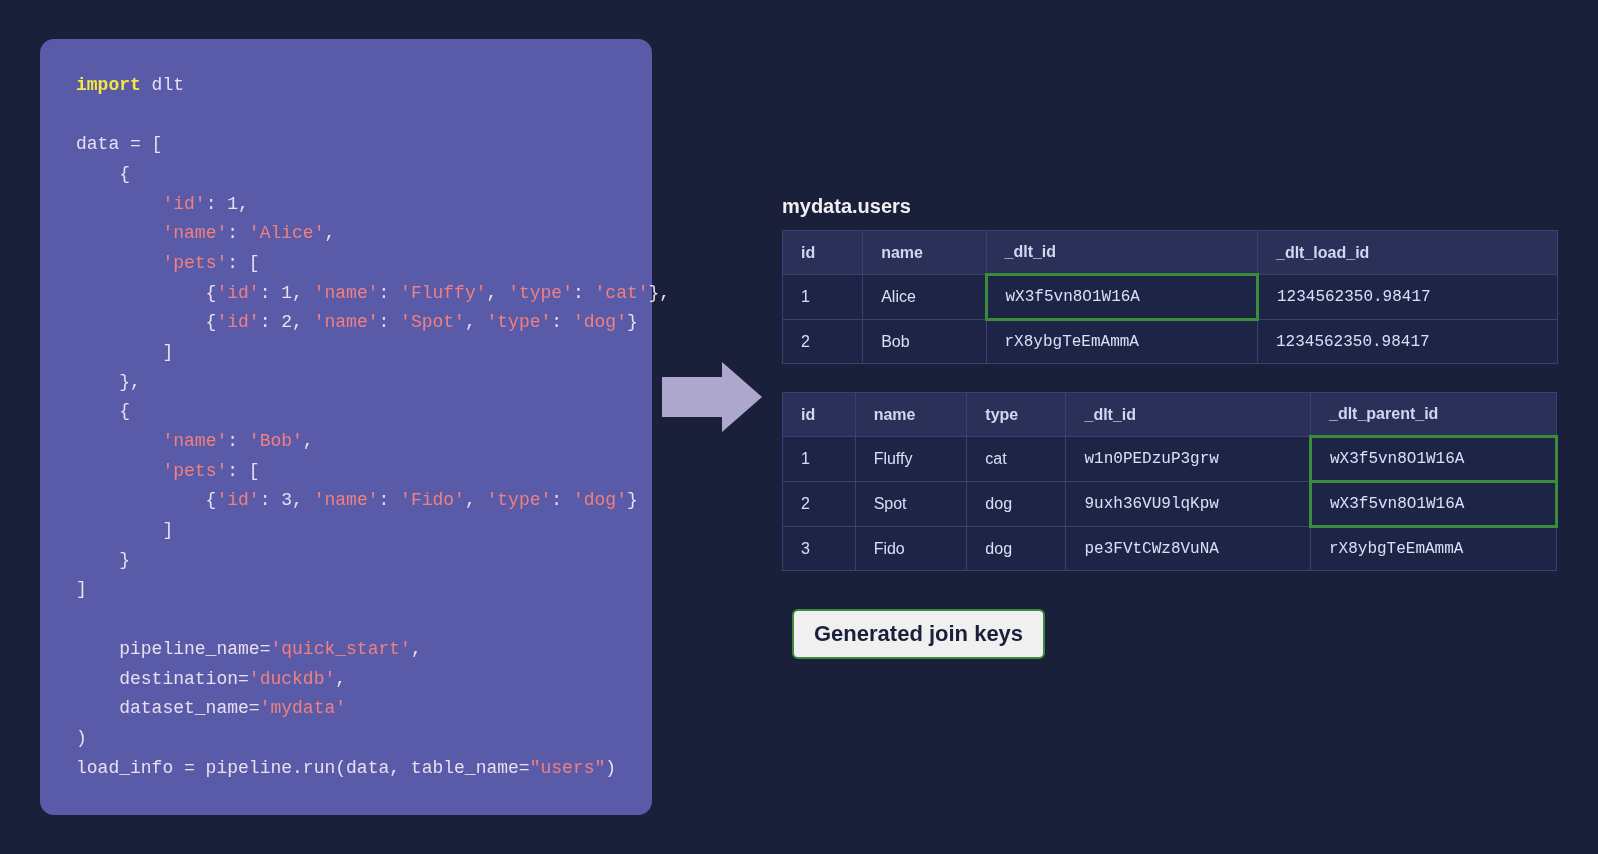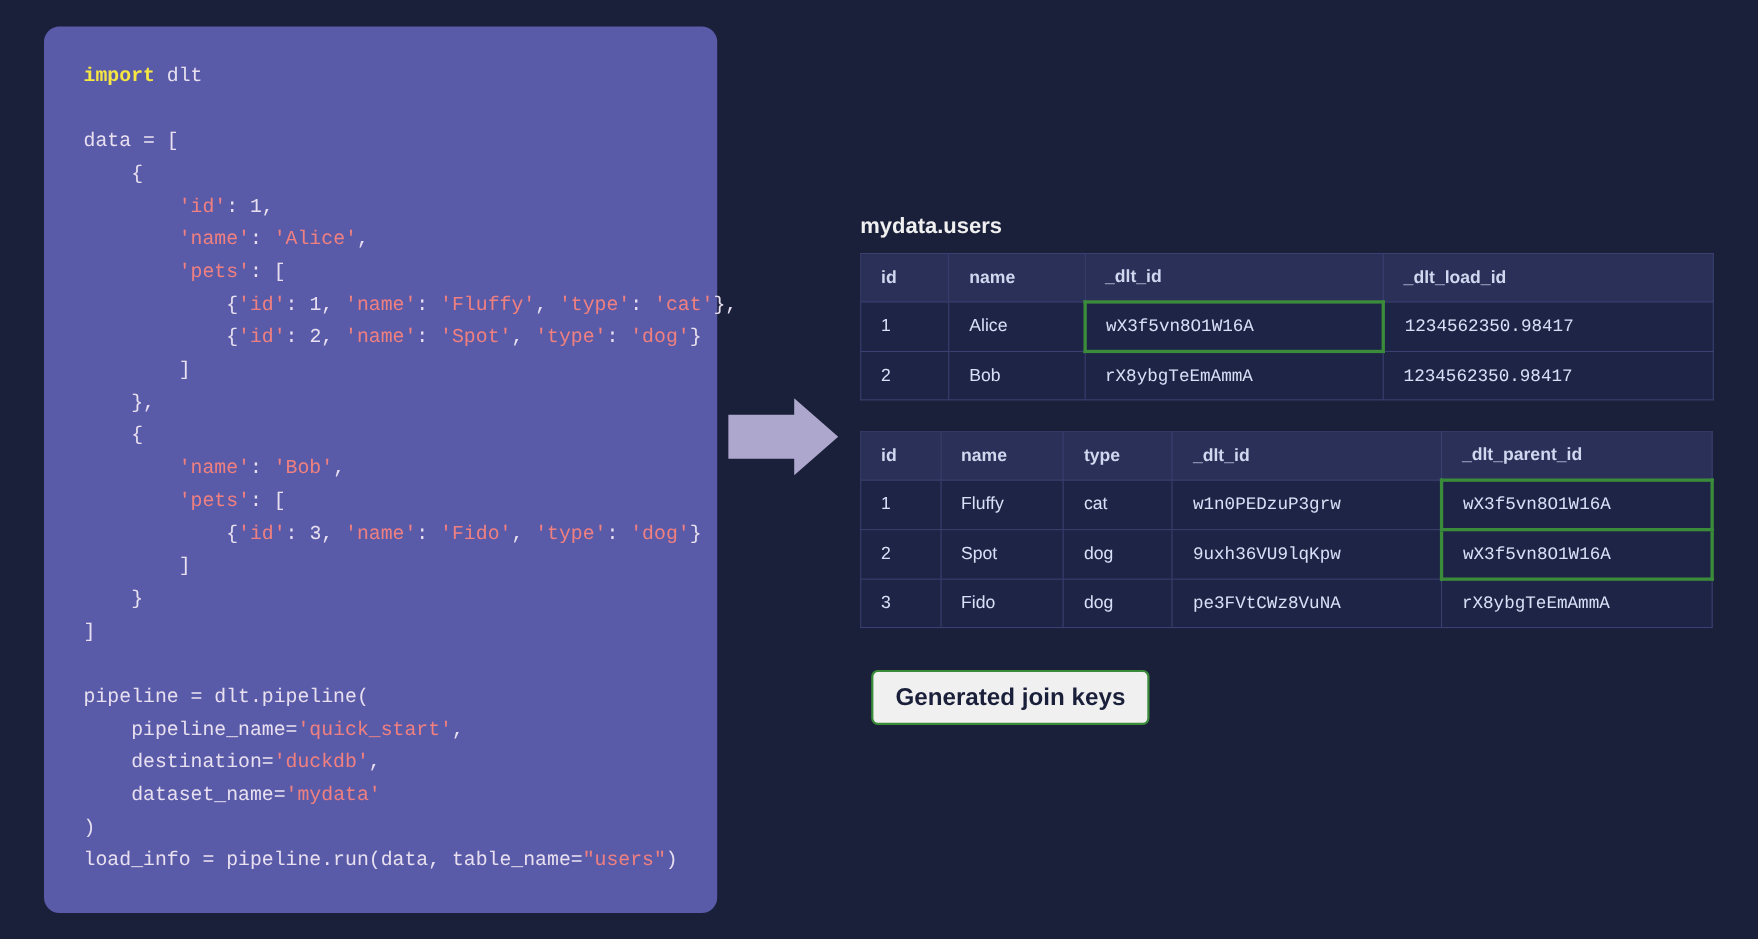--- a/index.html
+++ b/index.html
@@ -142,21 +142,20 @@
     <div class="code-line">        ]</div>
     <div class="code-line">    },</div>
     <div class="code-line">    {</div>
     <div class="code-line">        <span class="kw-str">'name'</span>: <span class="kw-str">'Bob'</span>,</div>
     <div class="code-line">        <span class="kw-str">'pets'</span>: [</div>
     <div class="code-line">            {<span class="kw-str">'id'</span>: 3, <span class="kw-str">'name'</span>: <span class="kw-str">'Fido'</span>, <span class="kw-str">'type'</span>: <span class="kw-str">'dog'</span>}</div>
     <div class="code-line">        ]</div>
     <div class="code-line">    }</div>
     <div class="code-line">]</div>
     <div class="code-line">&nbsp;</div>
-    <div class="code-line">pipeline = dlt.pipeline(</div>
     <div class="code-line">    pipeline_name=<span class="kw-str">'quick_start'</span>,</div>
     <div class="code-line">    destination=<span class="kw-str">'duckdb'</span>,</div>
     <div class="code-line">    dataset_name=<span class="kw-str">'mydata'</span></div>
     <div class="code-line">)</div>
     <div class="code-line">load_info = pipeline.run(data, table_name=<span class="kw-str">"users"</span>)</div>
   </div>
 
   <div class="arrow-container">
     <svg width="100" height="70" viewBox="0 0 100 70">
       <polygon class="big-arrow" points="0,15 60,15 60,0 100,35 60,70 60,55 0,55" opacity="0.85"></polygon>

